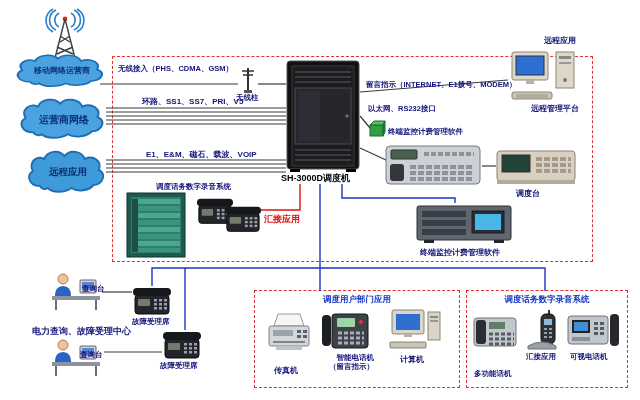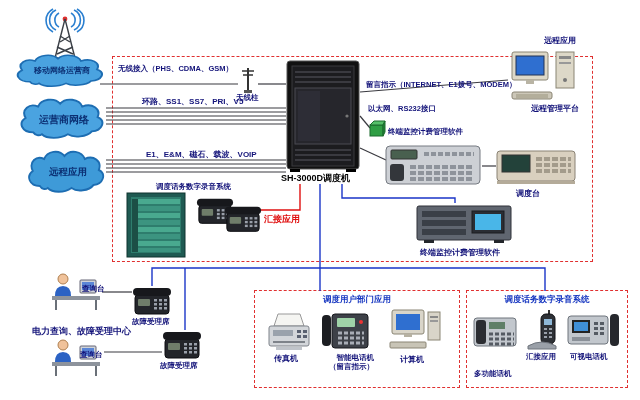--- a/index.html
+++ b/index.html
@@ -342,21 +342,21 @@
     <g fill="#596070">
         <rect x="31" y="18" width="4" height="3"></rect>
         <rect x="37" y="18" width="4" height="3"></rect>
         <rect x="31" y="23" width="4" height="3"></rect>
         <rect x="37" y="23" width="4" height="3"></rect>
       </g>
     <rect x="7" y="29" width="32" height="2" fill="#7e838a"></rect>
     <rect x="10" y="35" width="26" height="3" fill="#c0c4ca"></rect>
   </svg>
 </div>
-<div class="lbl" style="left:274px;top:354px">传真机</div>
+<div class="lbl" style="left:274px;top:366px">传真机</div>
 
 <div class="dev" style="left:320px;top:310px">
   <svg width="50" height="42" viewBox="0 0 50 42">
     <rect x="12" y="4" width="36" height="34" rx="3" fill="#3d4148" stroke="#17191d"></rect>
     <rect x="2" y="5" width="9" height="31" rx="4" fill="#1c1e22"></rect>
     <rect x="17" y="8" width="18" height="9" rx="1" fill="#9fd3a8"></rect>
     <circle cx="41" cy="12" r="2" fill="#ee3333"></circle>
     <g stroke="#a8adb6" stroke-width="3" stroke-dasharray="4 2">
       <line x1="18" y1="23" x2="44" y2="23"></line>
       <line x1="18" y1="28" x2="44" y2="28"></line>

